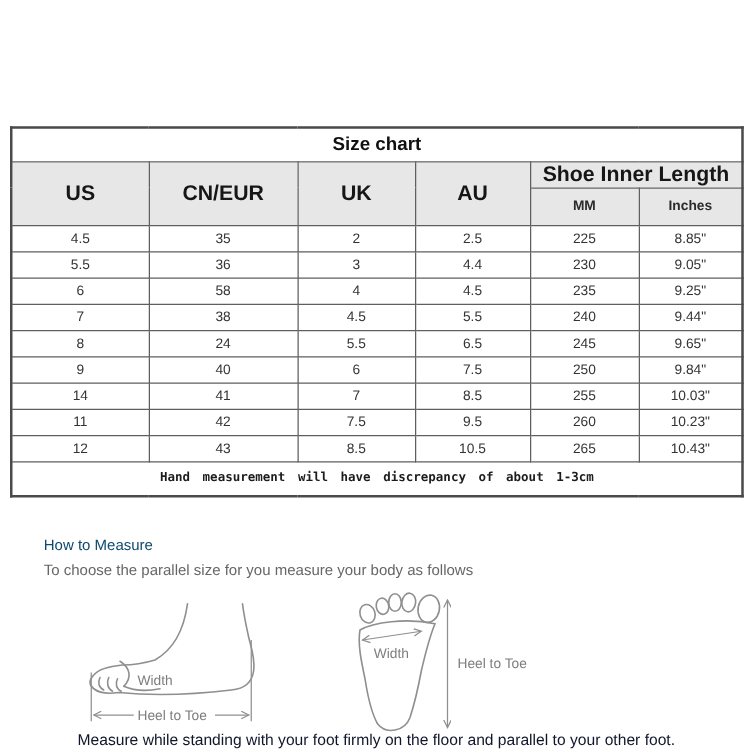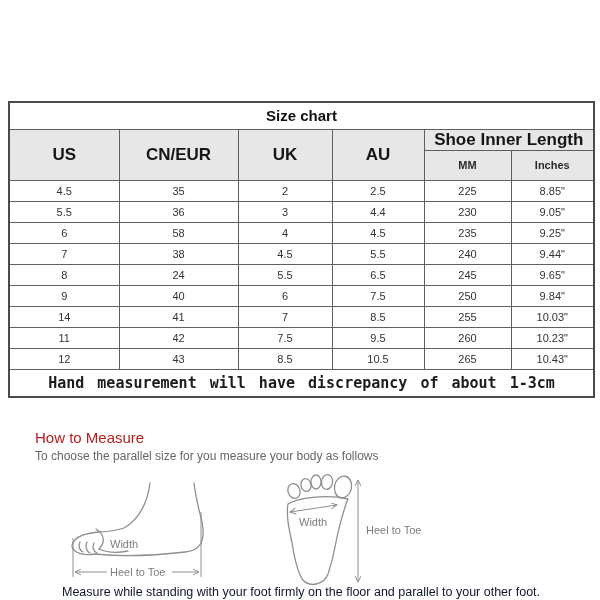--- a/index.html
+++ b/index.html
@@ -27,34 +27,34 @@
     font-weight: bold; font-size: 17px; height: 19px;
   }
   tr.subhead-row th {
     background: #e7e7e7; color: #2b2b2b;
     font-weight: bold; font-size: 11px; height: 30px;
   }
   tbody.rows td { height: 21px; background: #fff; }
   tr.note-row td {
     height: 28px; background: #fff;
     font-family: "DejaVu Sans Mono", monospace;
-    font-weight: bold; font-size: 15px; color: #1c1c1c;
+    font-weight: bold; font-size: 10px; color: #1c1c1c;
     word-spacing: 4px;
   }
 
   
   .ref-note {
     position: absolute; left: 9px; top: 362px;
     font-family: "DejaVu Sans Mono", monospace;
     font-weight: bold; font-size: 11.5px; color: #1c1c1c;
     word-spacing: 4px;
   }
   .htm-heading {
     position: absolute; left: 35px; top: 384px;
-    font-size: 15px; color: #b91c1c;
+    font-size: 12px; color: #0c4a6e;
   }
   .htm-sub {
     position: absolute; left: 35px; top: 404px;
     font-size: 12px; color: #666666;
   }
   .bottom-caption {
     position: absolute; left: 62px; top: 540px;
     font-size: 12.5px; color: #0f172a;
   }
 

